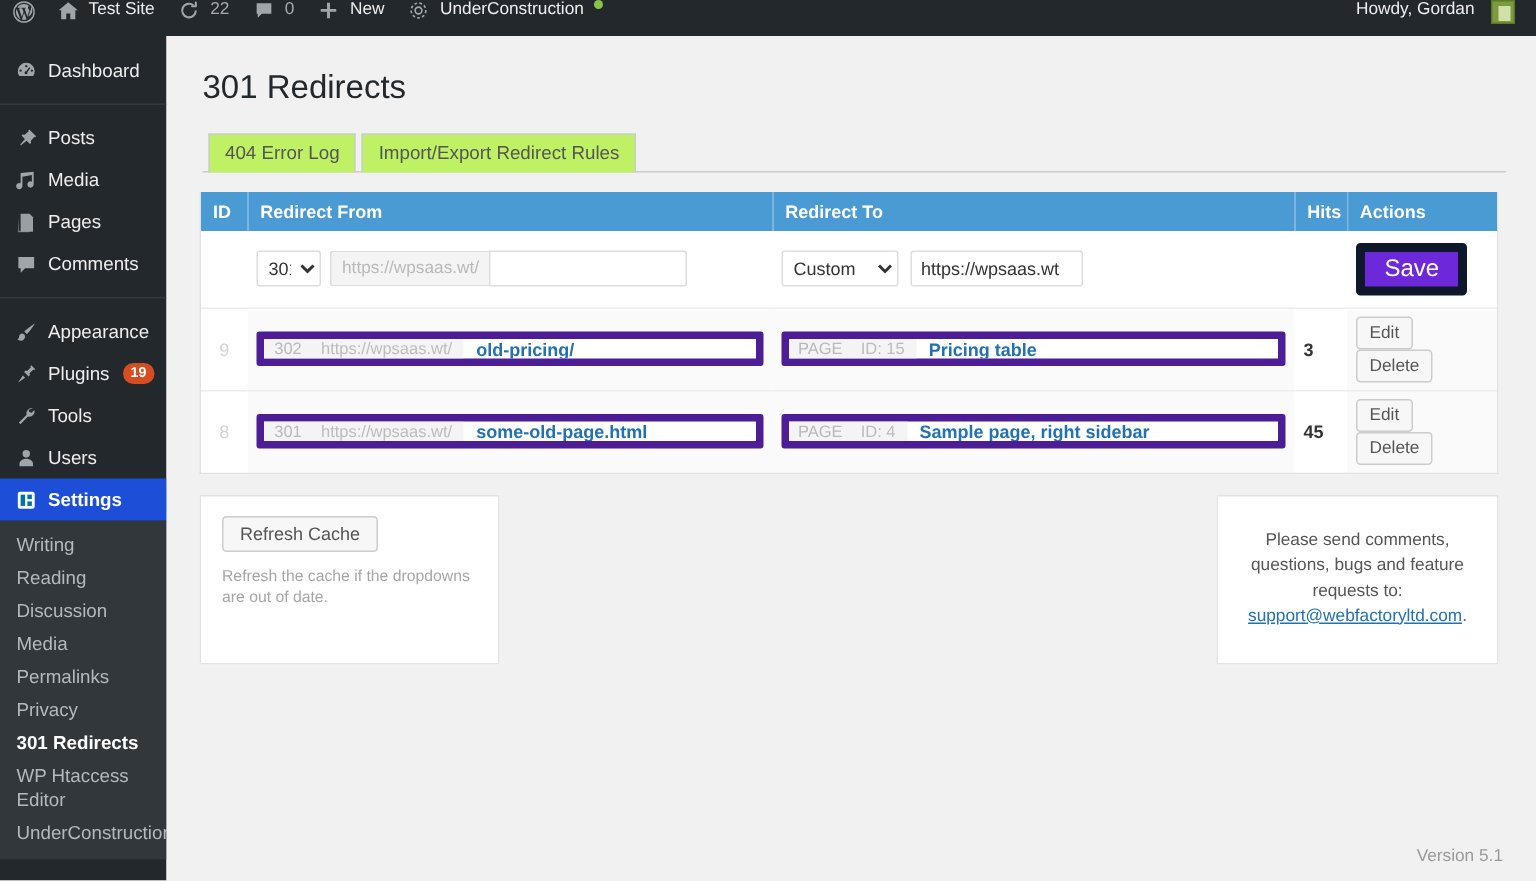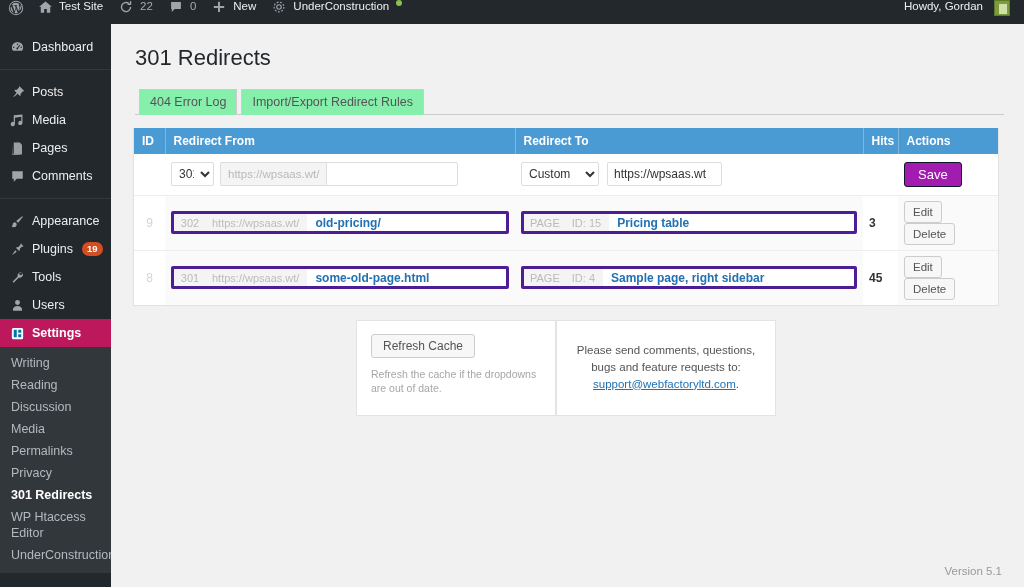--- a/index.html
+++ b/index.html
@@ -74,21 +74,21 @@
     align-items: center;
     gap: 7px;
     height: 28px;
     padding: 0 0 0 9px;
     color: #eee;
     position: relative;
   }
   .menu-top .mi { width: 16px; height: 16px; flex: 0 0 16px; color: #a0a5aa; display:flex; align-items:center; justify-content:center;}
   .menu-top .mi svg { display: block; }
   .menu-top.current {
-    background: #be185d;
+    background: #1d4ed8;
     color: #fff;
     font-weight: bold;
   }
   .menu-top.current .mi { color: #fff; }
   .menu-top.current::after {
     content: "";
     position: absolute;
     right: -8px;
     top: 50%;
     transform: translateY(-50%);
@@ -142,21 +142,21 @@
   .nav-tabs {
     display: flex;
     align-items: flex-end;
     gap: 4px;
     border-bottom: 1px solid #ccc;
     margin: 0 0 0 2px;
     padding-left: 4px;
     height: 28px;
   }
   .nav-tab {
-    background: #86efac;
+    background: #bef264;
     border: 1px solid #ccc;
     border-bottom: none;
     padding: 4px 10px 5px 10px;
     font-size: 12.5px;
     color: #555;
     line-height: 16px;
     position: relative;
     top: 1px;
   }
   .nav-tab.active {
@@ -247,36 +247,36 @@
     background: #f4f4f4;
     border: 1px solid #ddd;
     border-right: none;
     border-radius: 2px 0 0 2px;
     color: #b9b9b9;
     font-size: 11.5px;
   }
   .from-group { display: flex; align-items: center; }
   .from-group input { border-radius: 0 2px 2px 0; width: 132px; }
   .btn-save {
-    background: #a21caf;
-    border: 1px solid #0f172a;
+    background: #6d28d9;
+    border: 6px solid #0f172a;
     color: #fff;
-    font-size: 13px;
+    font-size: 16px;
     padding: 3px 13px;
     border-radius: 3px;
     line-height: 17px;
     font-family: "Liberation Sans", sans-serif;
   }
 
   
   .ro-field {
     display: flex;
     align-items: center;
     background: #fff;
-    border: 3px solid #4c1d95;
+    border: 5px solid #4c1d95;
     border-radius: 2px;
     height: 23px;
     padding: 0;
     overflow: hidden;
   }
   .ro-tag {
     background: #f4f4f4;
     color: #b9b9b9;
     font-size: 11px;
     padding: 0 6px;
@@ -303,21 +303,21 @@
     font-size: 11.5px;
     padding: 2px 8px;
     margin-right: 4px;
     line-height: 16px;
     font-family: "Liberation Sans", sans-serif;
   }
 
   
   .bottom-row {
     display: flex;
-    justify-content: center;
+    justify-content: space-between;
     margin-top: 14px;
     width: 866px;
   }
   .box {
     background: #fff;
     border: 1px solid #e3e3e3;
     padding: 13px 14px;
   }
   .box-cache { width: 200px; }
   .btn-refresh {
@@ -329,21 +329,21 @@
     padding: 4px 11px;
     font-family: "Liberation Sans", sans-serif;
   }
   .cache-note {
     margin-top: 9px;
     font-size: 10.5px;
     color: #a6a6a6;
     line-height: 14px;
   }
   .box-support {
-    width: 220px;
+    width: 188px;
     text-align: center;
     font-size: 11.5px;
     color: #555;
     line-height: 17px;
     padding: 21px 14px 22px;
   }
   .box-support a { color: #2271b1; text-decoration: underline; }
 
   
   #footer-version {

